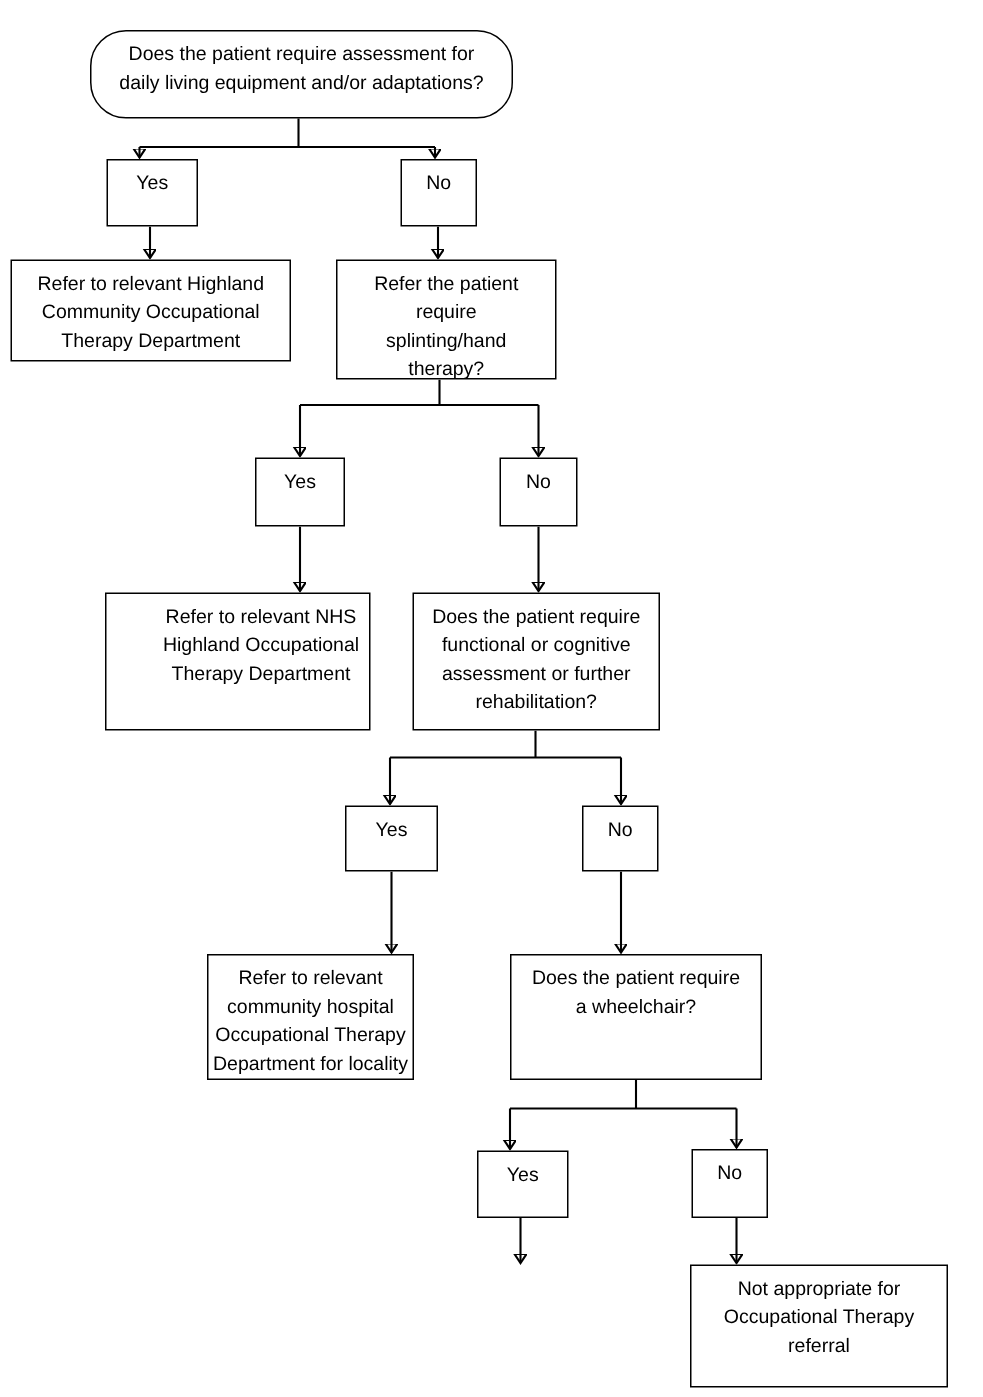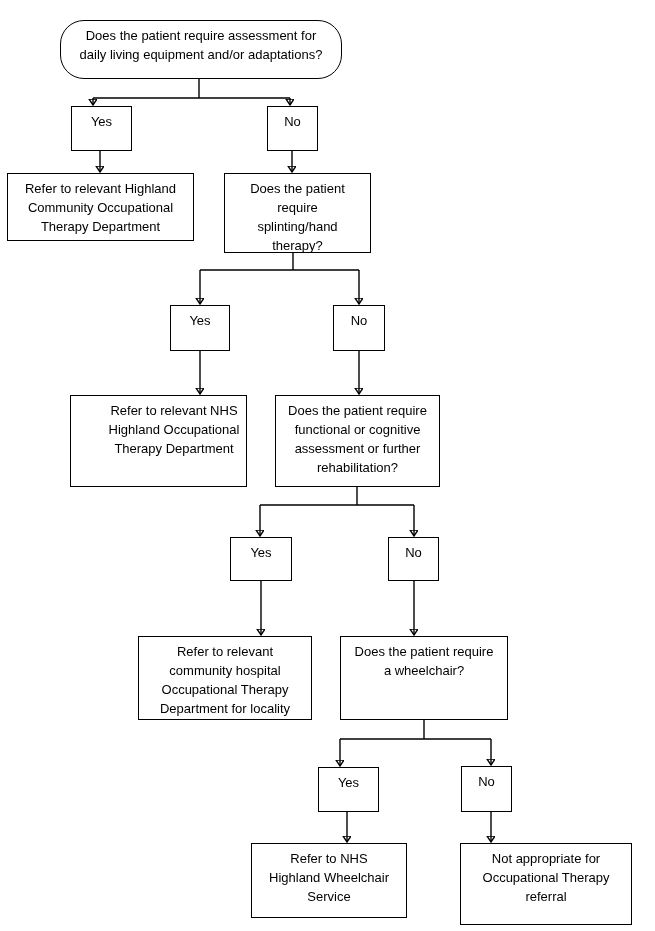--- a/index.html
+++ b/index.html
@@ -77,46 +77,43 @@
     <path d="M491,812 L491,842" marker-end="url(#arrow)"></path>
   </svg>
 
   <div class="node" style="left:60px; top:20px; width:282px; height:59px;border-radius:24px;">Does the patient require assessment for
 daily living equipment and/or adaptations?</div>
   <div class="node" style="left:71px; top:106px; width:61px; height:45px;">Yes</div>
   <div class="node" style="left:267px; top:106px; width:51px; height:45px;">No</div>
   <div class="node" style="left:7px; top:173px; width:187px; height:68px;">Refer to relevant Highland
 Community Occupational
 Therapy Department</div>
-  <div class="node" style="left:224px; top:173px; width:147px; height:80px;">Does the patient
+  <div class="node" style="left:224px; top:173px; width:147px; height:80px;">Refer the patient
 require
 splinting/hand
 therapy?</div>
 
   <div class="node" style="left:170px; top:305px; width:60px; height:46px;">Yes</div>
   <div class="node" style="left:333px; top:305px; width:52px; height:46px;">No</div>
   <div class="node" style="left:70px; top:395px; width:177px; height:92px;padding-left:33px;">Refer to relevant NHS
 Highland Occupational
 Therapy Department</div>
   <div class="node" style="left:275px; top:395px; width:165px; height:92px;">Does the patient require
 functional or cognitive
 assessment or further
 rehabilitation?</div>
 
   <div class="node" style="left:230px; top:537px; width:62px; height:44px;">Yes</div>
   <div class="node" style="left:388px; top:537px; width:51px; height:44px;">No</div>
-  <div class="node" style="left:138px; top:636px; width:174px; height:84px;">Refer to relevant
+  <div class="node" style="left:138px; top:636px; width:138px; height:84px;">Refer to relevant
 community hospital
 Occupational Therapy
 Department for locality</div>
   <div class="node" style="left:340px; top:636px; width:168px; height:84px;">Does the patient require
 a wheelchair?</div>
 
   <div class="node" style="left:318px; top:767px; width:61px; height:45px;">Yes</div>
   <div class="node" style="left:461px; top:766px; width:51px; height:46px;">No</div>
-  <div class="node" style="left:251px; top:843px; width:156px; height:75px;">Refer to NHS
-Highland Wheelchair
-Service</div>
   <div class="node" style="left:460px; top:843px; width:172px; height:82px;">Not appropriate for
 Occupational Therapy
 referral</div>
 
 </div>
 
 </body></html>

